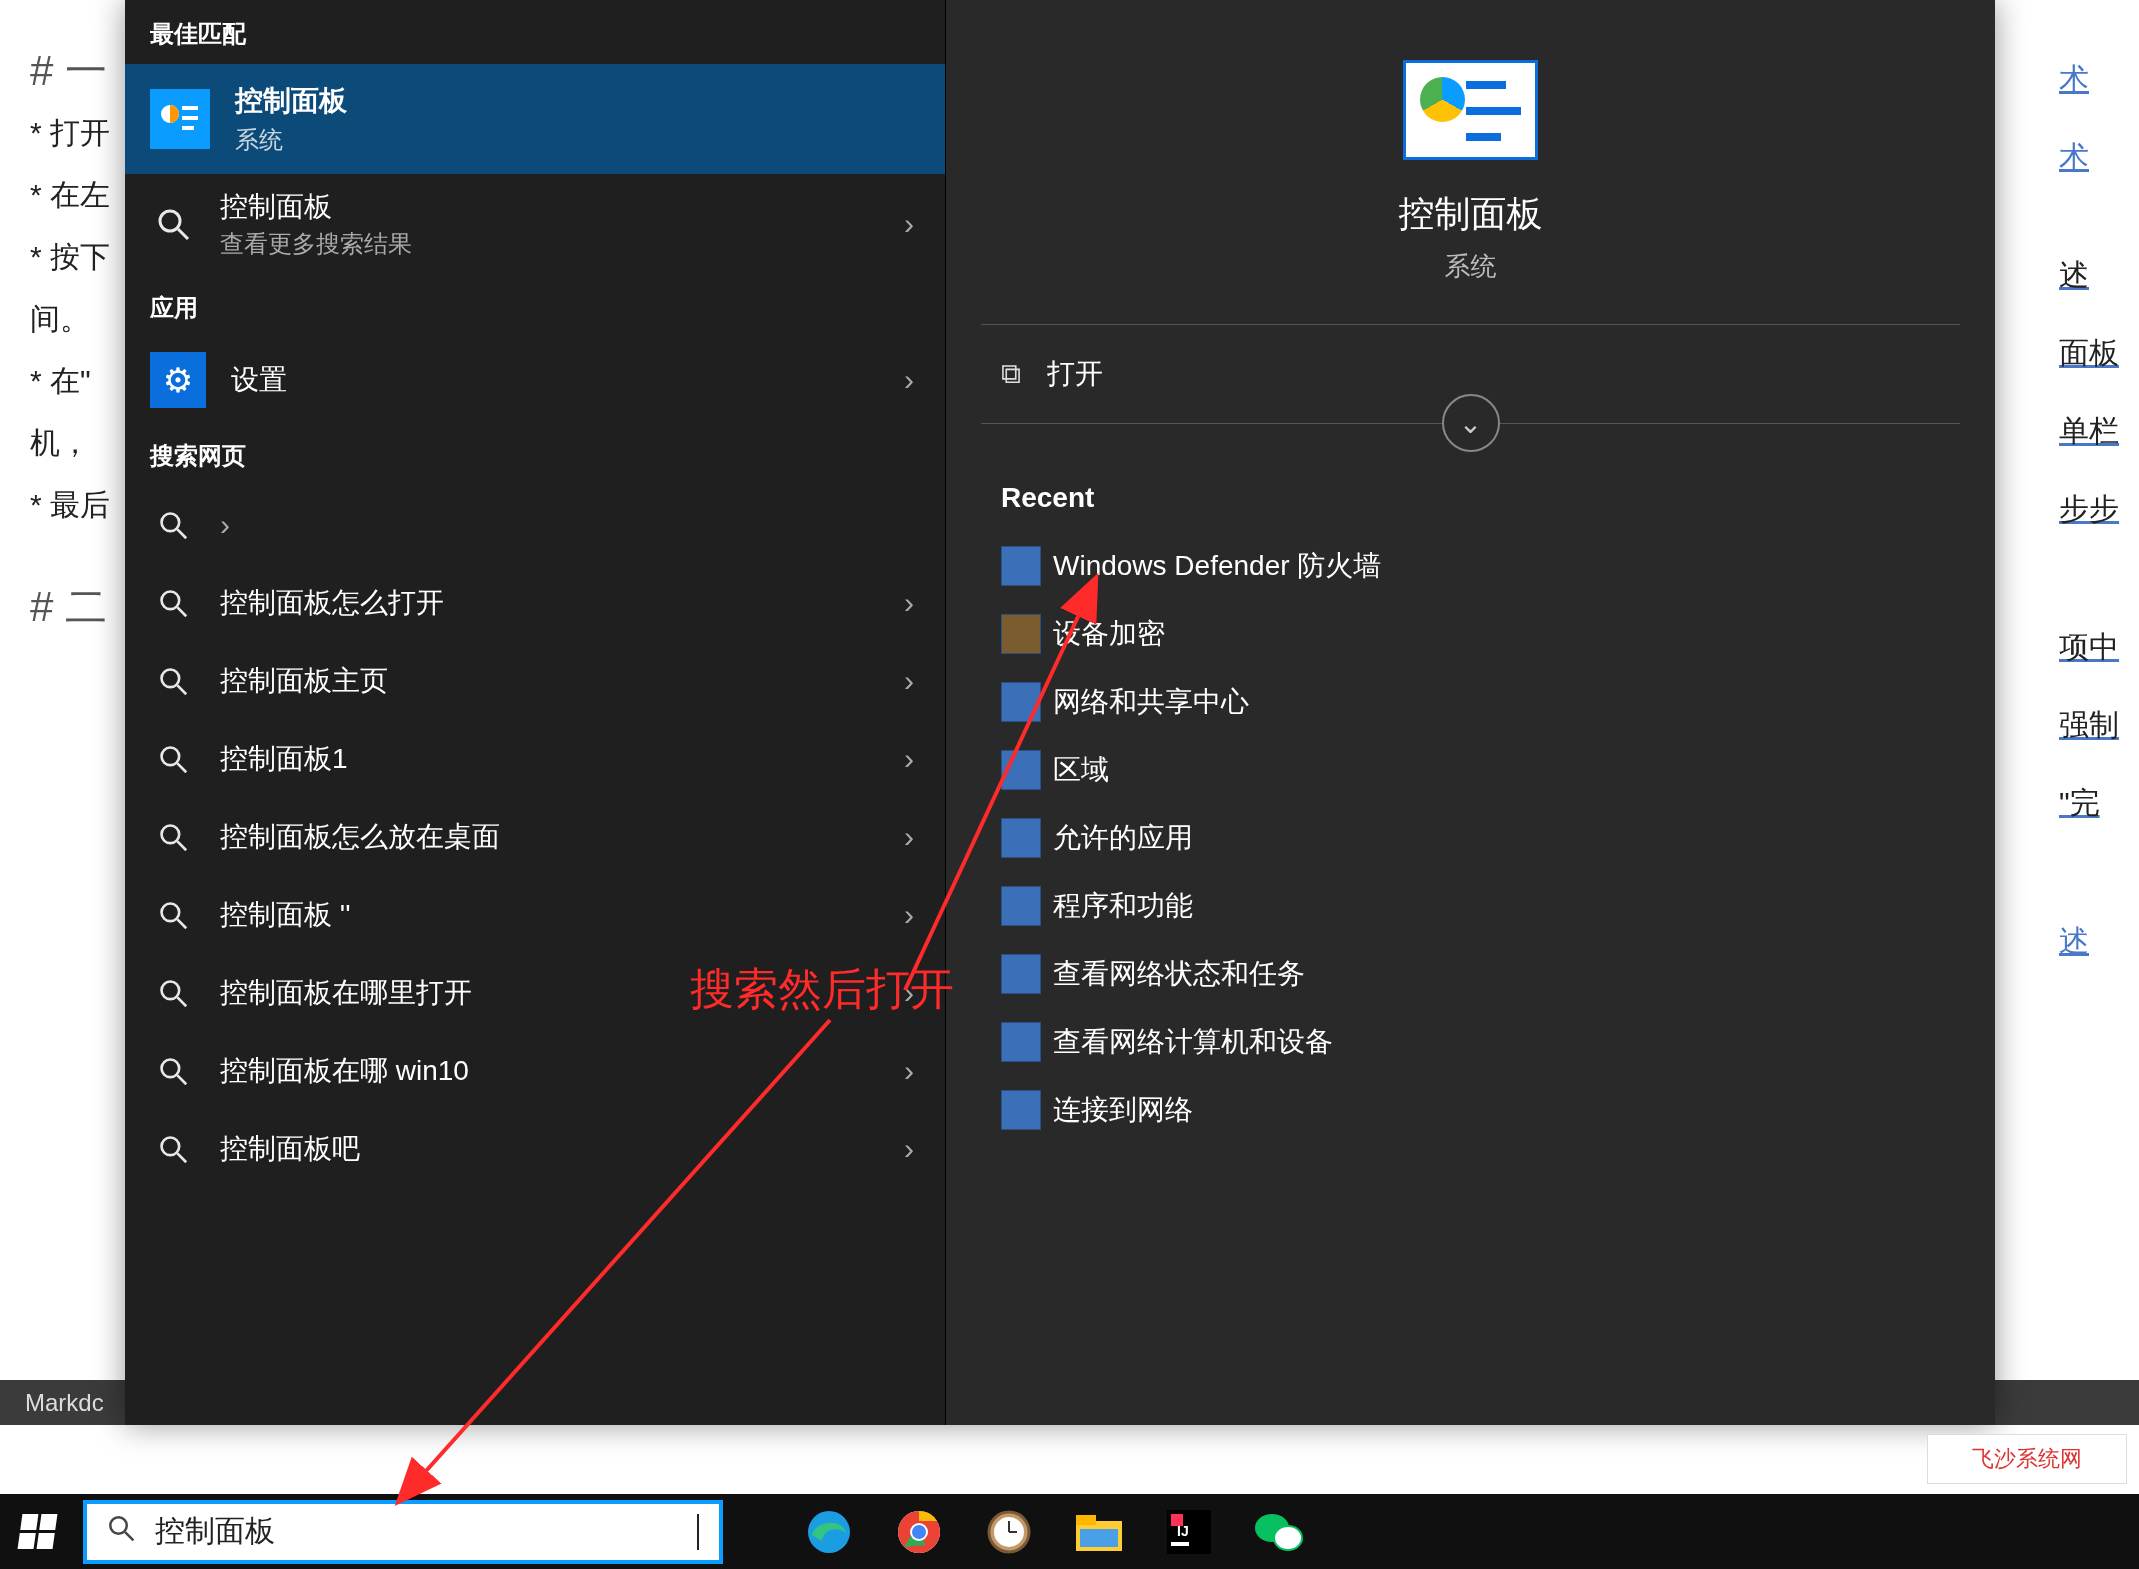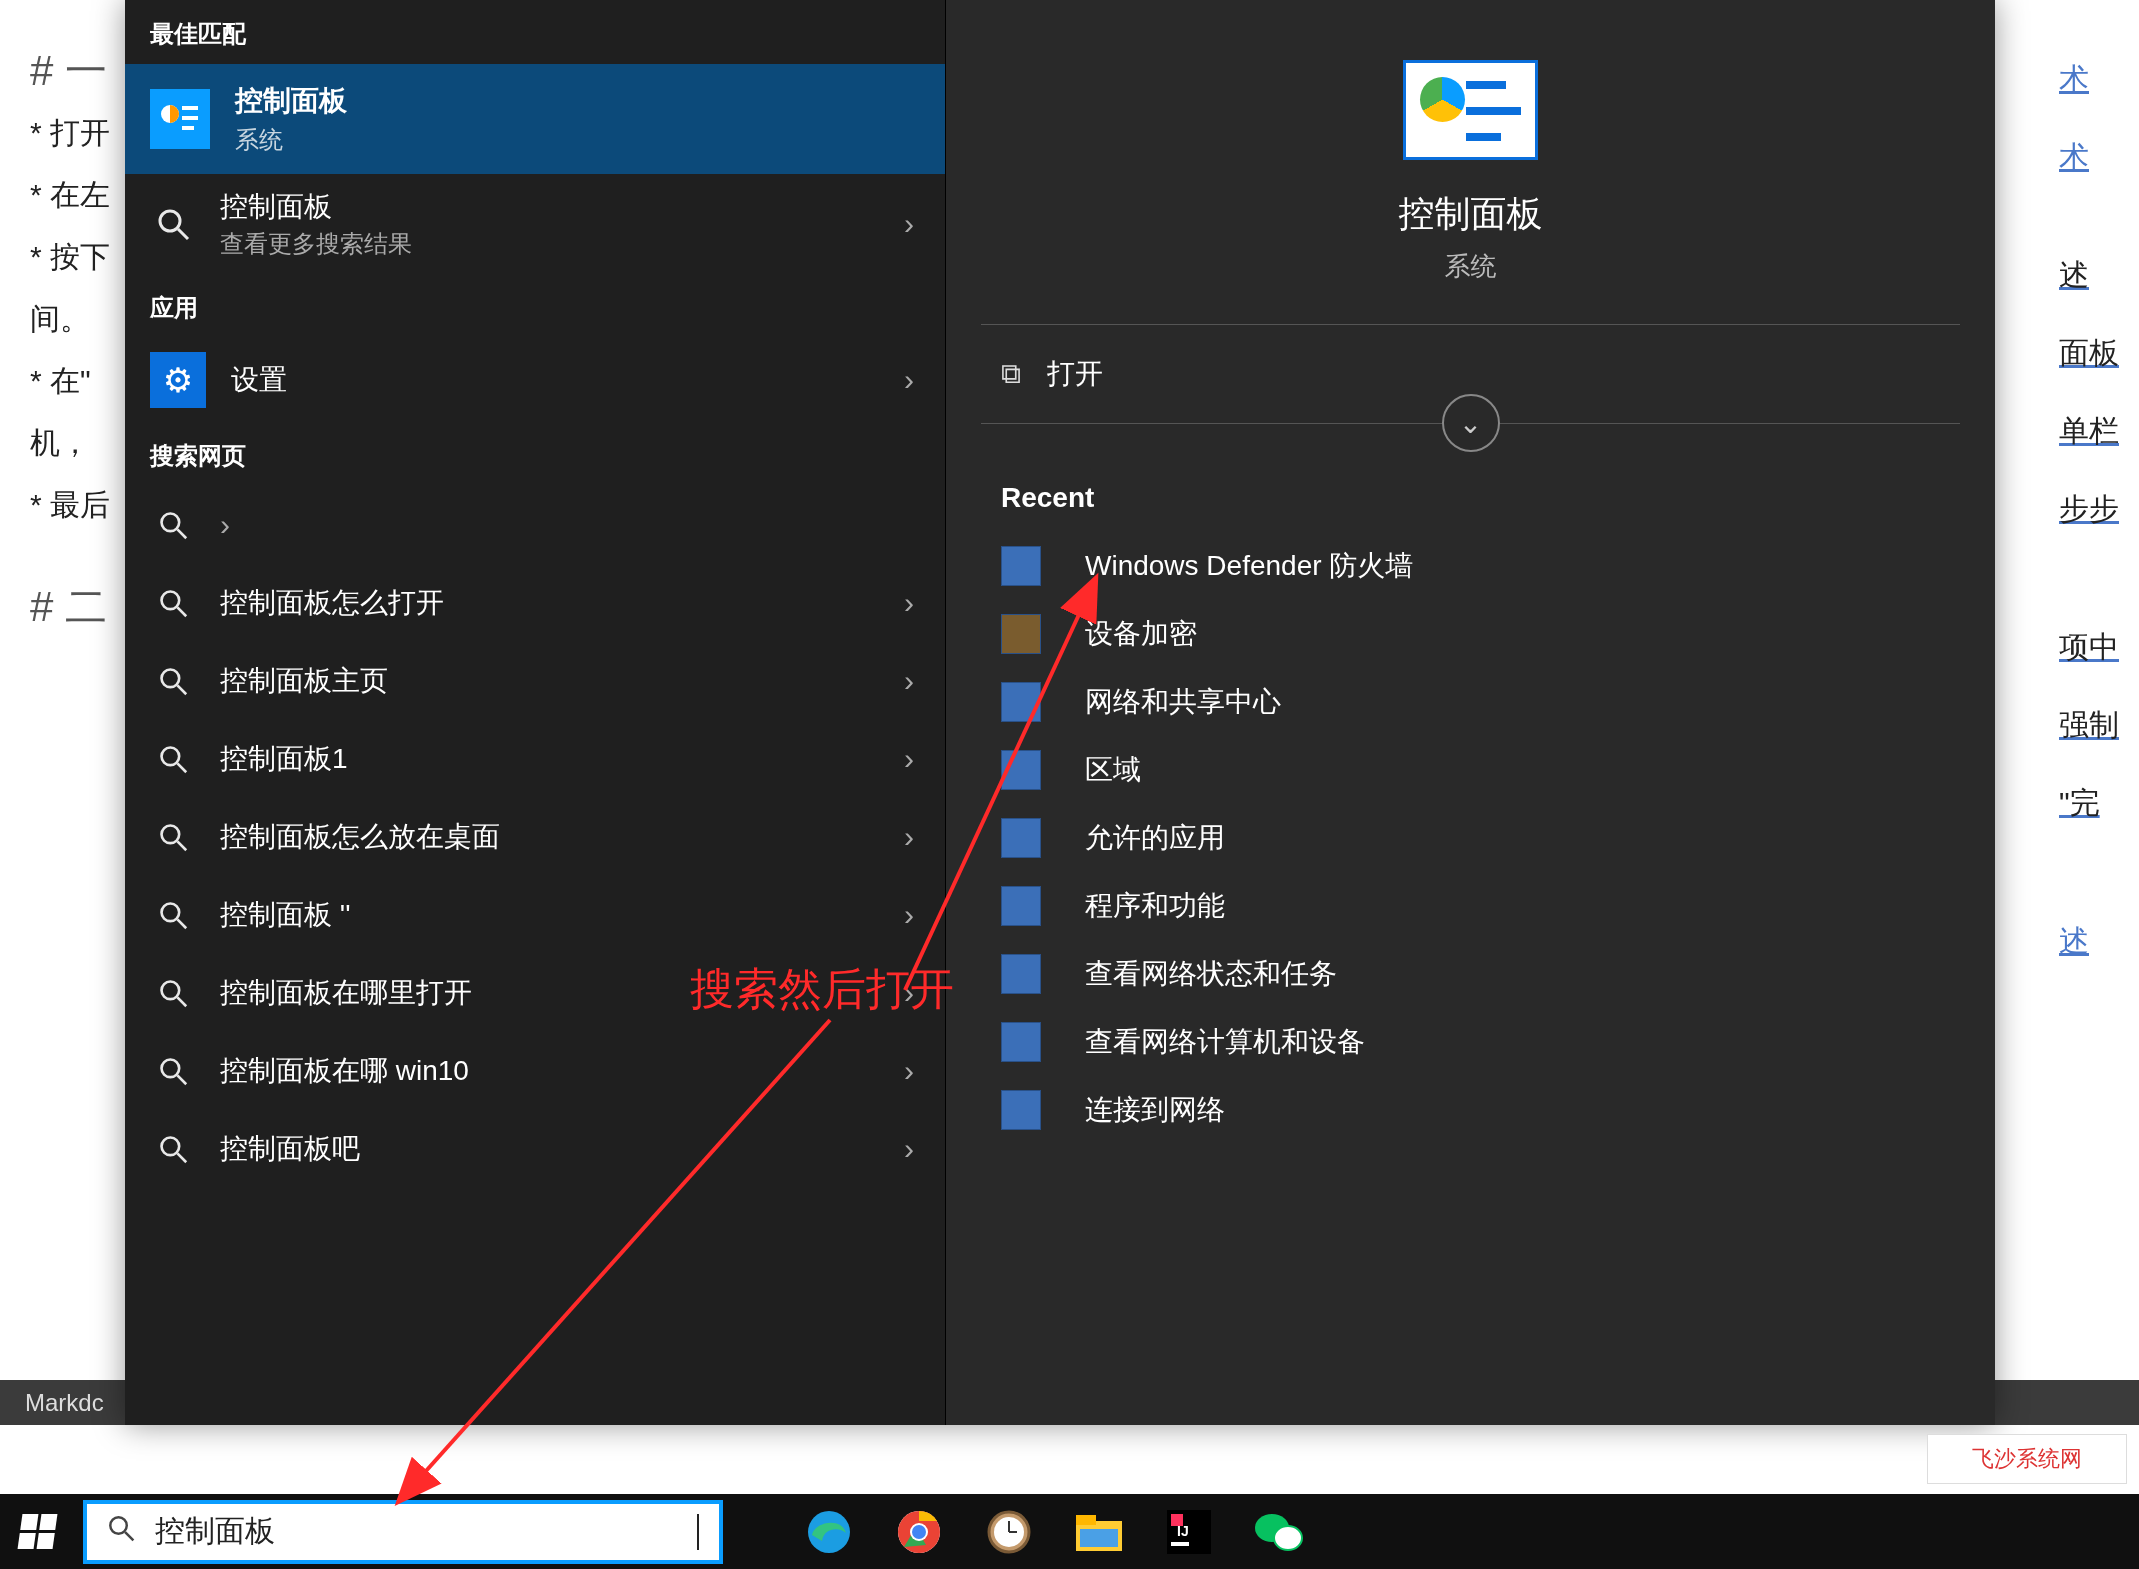--- a/index.html
+++ b/index.html
@@ -31,21 +31,21 @@
   .cp-big::before{content:"";position:absolute;left:14px;top:14px;width:45px;height:45px;border-radius:50%;background:conic-gradient(#0a9dff 0 120deg,#ffc107 120deg 240deg,#4caf50 240deg 360deg);}
   .cp-big::after{content:"";position:absolute;right:14px;top:18px;width:55px;height:60px;background:linear-gradient(#0a6fdc,#0a6fdc) 0 0/40px 8px no-repeat,linear-gradient(#0a6fdc,#0a6fdc) 0 26px/55px 8px no-repeat,linear-gradient(#0a6fdc,#0a6fdc) 0 52px/35px 8px no-repeat;}
   .right-head .t1{font-size:36px;font-weight:400;margin-top:30px;}
   .right-head .t2{font-size:26px;color:#bbb;margin-top:10px;}
   .hr{height:1px;background:#555;margin:0 35px;}
   .act{display:flex;align-items:center;gap:26px;padding:30px 55px;font-size:28px;}
   .act .aico{font-size:28px;color:#ddd;}
   .expand{display:flex;justify-content:center;margin:-30px 0 18px;}
   .expand .circ{width:58px;height:58px;border:2px solid #888;border-radius:50%;display:flex;align-items:center;justify-content:center;background:#292929;font-size:28px;color:#ccc;}
   .recent-label{font-size:28px;font-weight:700;padding:12px 55px 18px;}
-  .ritem{display:flex;align-items:center;gap:44px;padding:14px 55px;font-size:28px;min-height:68px;}
+  .ritem{display:flex;align-items:center;gap:12px;padding:14px 55px;font-size:28px;min-height:68px;}
   .ritem .ri{width:40px;height:40px;background:#3b6fb8;border:1px solid #295189;flex-shrink:0;position:relative;}
   .taskbar{position:absolute;left:0;bottom:0;width:2139px;height:75px;background:#101010;display:flex;align-items:center;}
   .start{width:75px;height:75px;display:flex;align-items:center;justify-content:center;}
   .winlogo{display:grid;grid-template-columns:16px 16px;grid-template-rows:16px 16px;gap:3px;transform:skewX(-8deg);}
   .winlogo span{background:#fff;}
   .searchbox{width:640px;height:64px;background:#fff;border:4px solid #0a9dff;display:flex;align-items:center;gap:20px;padding:0 20px;margin-left:8px;}
   .searchbox .sico{font-size:30px;color:#444;}
   .searchbox .stxt{font-size:30px;color:#222;border:none;outline:none;flex:1;background:transparent;}
   .caret{display:inline-block;width:2px;height:36px;background:#222;vertical-align:middle;animation:blink 1s infinite;}
   @keyframes blink{50%{opacity:0;}}

